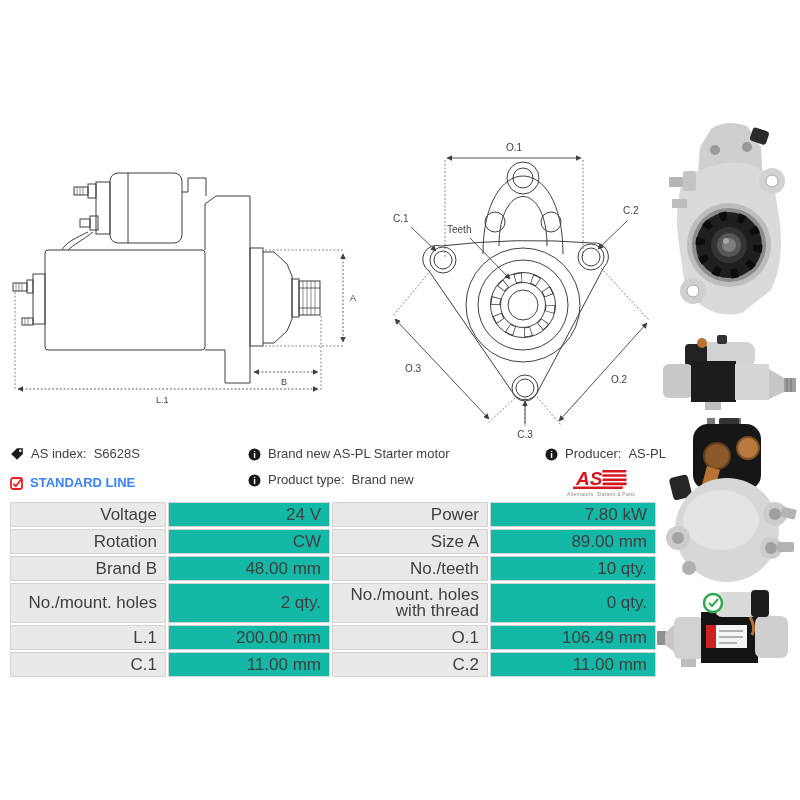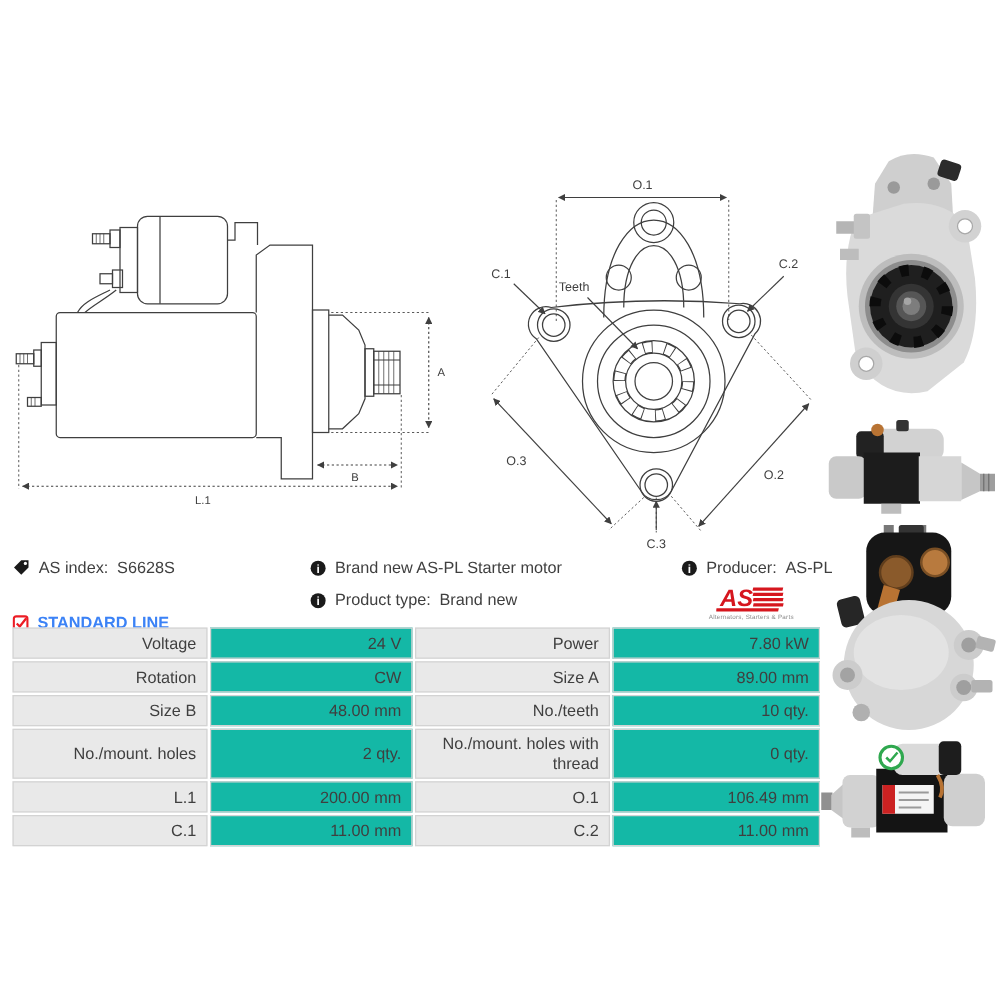--- a/index.html
+++ b/index.html
@@ -15,21 +15,21 @@
   .red{color:#3b82f6;font-weight:bold;}
   .ico{flex:0 0 auto;display:block;}
   .logo-wrap{display:flex;flex-direction:column;align-items:center;}
   .logo-sub{font-size:5px;color:#8a8a8a;letter-spacing:.2px;margin-top:1px;}
   
   table.spec{
     position:absolute;left:8px;top:500px;width:650px;
     border-collapse:separate;border-spacing:2px;table-layout:fixed;
   }
   table.spec td{
-    border:1px solid #d3d3d3;font-size:13px;line-height:16px;
+    border:1px solid #d3d3d3;font-size:17px;line-height:16px;
     padding:3px 8px;text-align:right;vertical-align:middle;height:17px;
     overflow:hidden;
   }
   td.lbl{background:#e9e9e9;}
   td.val{background:#14b8a6;}
   
   svg text{font-family:"Liberation Sans",sans-serif;}
 </style>
 </head>
 <body>
@@ -217,21 +217,21 @@
     <rect x="60" y="5" width="47" height="25" rx="7" fill="#dadada"></rect>
     <rect x="96" y="3" width="18" height="27" rx="4" fill="#1d1d1d"></rect>
     <path d="M95 30 Q101 40 97 48" stroke="#b87333" stroke-width="3" fill="none"></path>
     <circle cx="58" cy="16" r="9" fill="#ffffff" stroke="#2fa84f" stroke-width="2.5"></circle>
     <path d="M54 16 L57 19 L63 12" stroke="#2fa84f" stroke-width="2" fill="none"></path>
     <rect x="26" y="72" width="15" height="8" fill="#bdbdbd"></rect>
   </svg>
 </div>
 
 <div class="abs" style="left:10px;top:446px">
-  <div class="info-line" style="margin-bottom:28px">
+  <div class="info-line" style="margin-bottom:13px">
     <svg class="ico" width="14" height="14" viewBox="0 0 14 14">
       <path d="M1.2 7 L7 1.2 H12.8 V7 L7 12.8 Z" fill="#1a1a1a"></path>
       <circle cx="10.3" cy="3.7" r="1.3" fill="#ffffff"></circle>
     </svg>
     <span>AS index:</span>
     <span class="b">S6628S</span>
   </div>
   <div class="info-line">
     <svg class="ico" width="13" height="13" viewBox="0 0 13 13">
       <rect x="1" y="1" width="11" height="11" rx="2" fill="none" stroke="#ec1c24" stroke-width="1.8"></rect>
@@ -297,21 +297,21 @@
       <td class="lbl">Power</td>
       <td class="val">7.80 kW</td>
     </tr>
     <tr>
       <td class="lbl">Rotation</td>
       <td class="val">CW</td>
       <td class="lbl">Size A</td>
       <td class="val">89.00 mm</td>
     </tr>
     <tr>
-      <td class="lbl">Size B</td>
+      <td class="lbl">Brand B</td>
       <td class="val">48.00 mm</td>
       <td class="lbl">No./teeth</td>
       <td class="val">10 qty.</td>
     </tr>
     <tr>
       <td class="lbl">No./mount. holes</td>
       <td class="val">2 qty.</td>
       <td class="lbl">No./mount. holes with thread</td>
       <td class="val">0 qty.</td>
     </tr>

